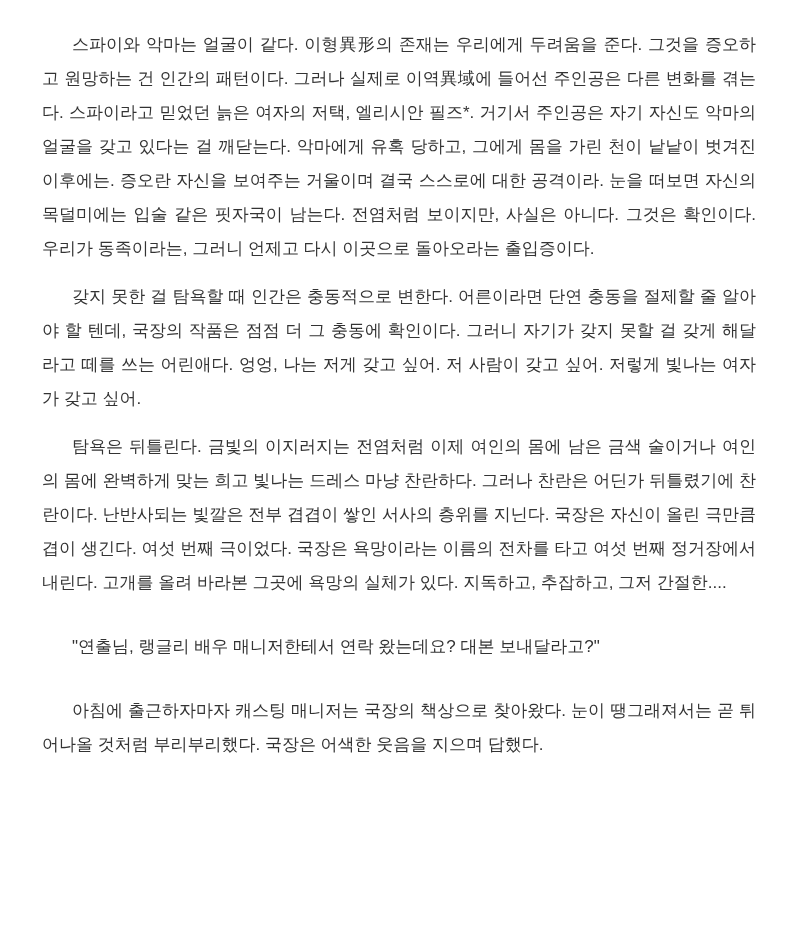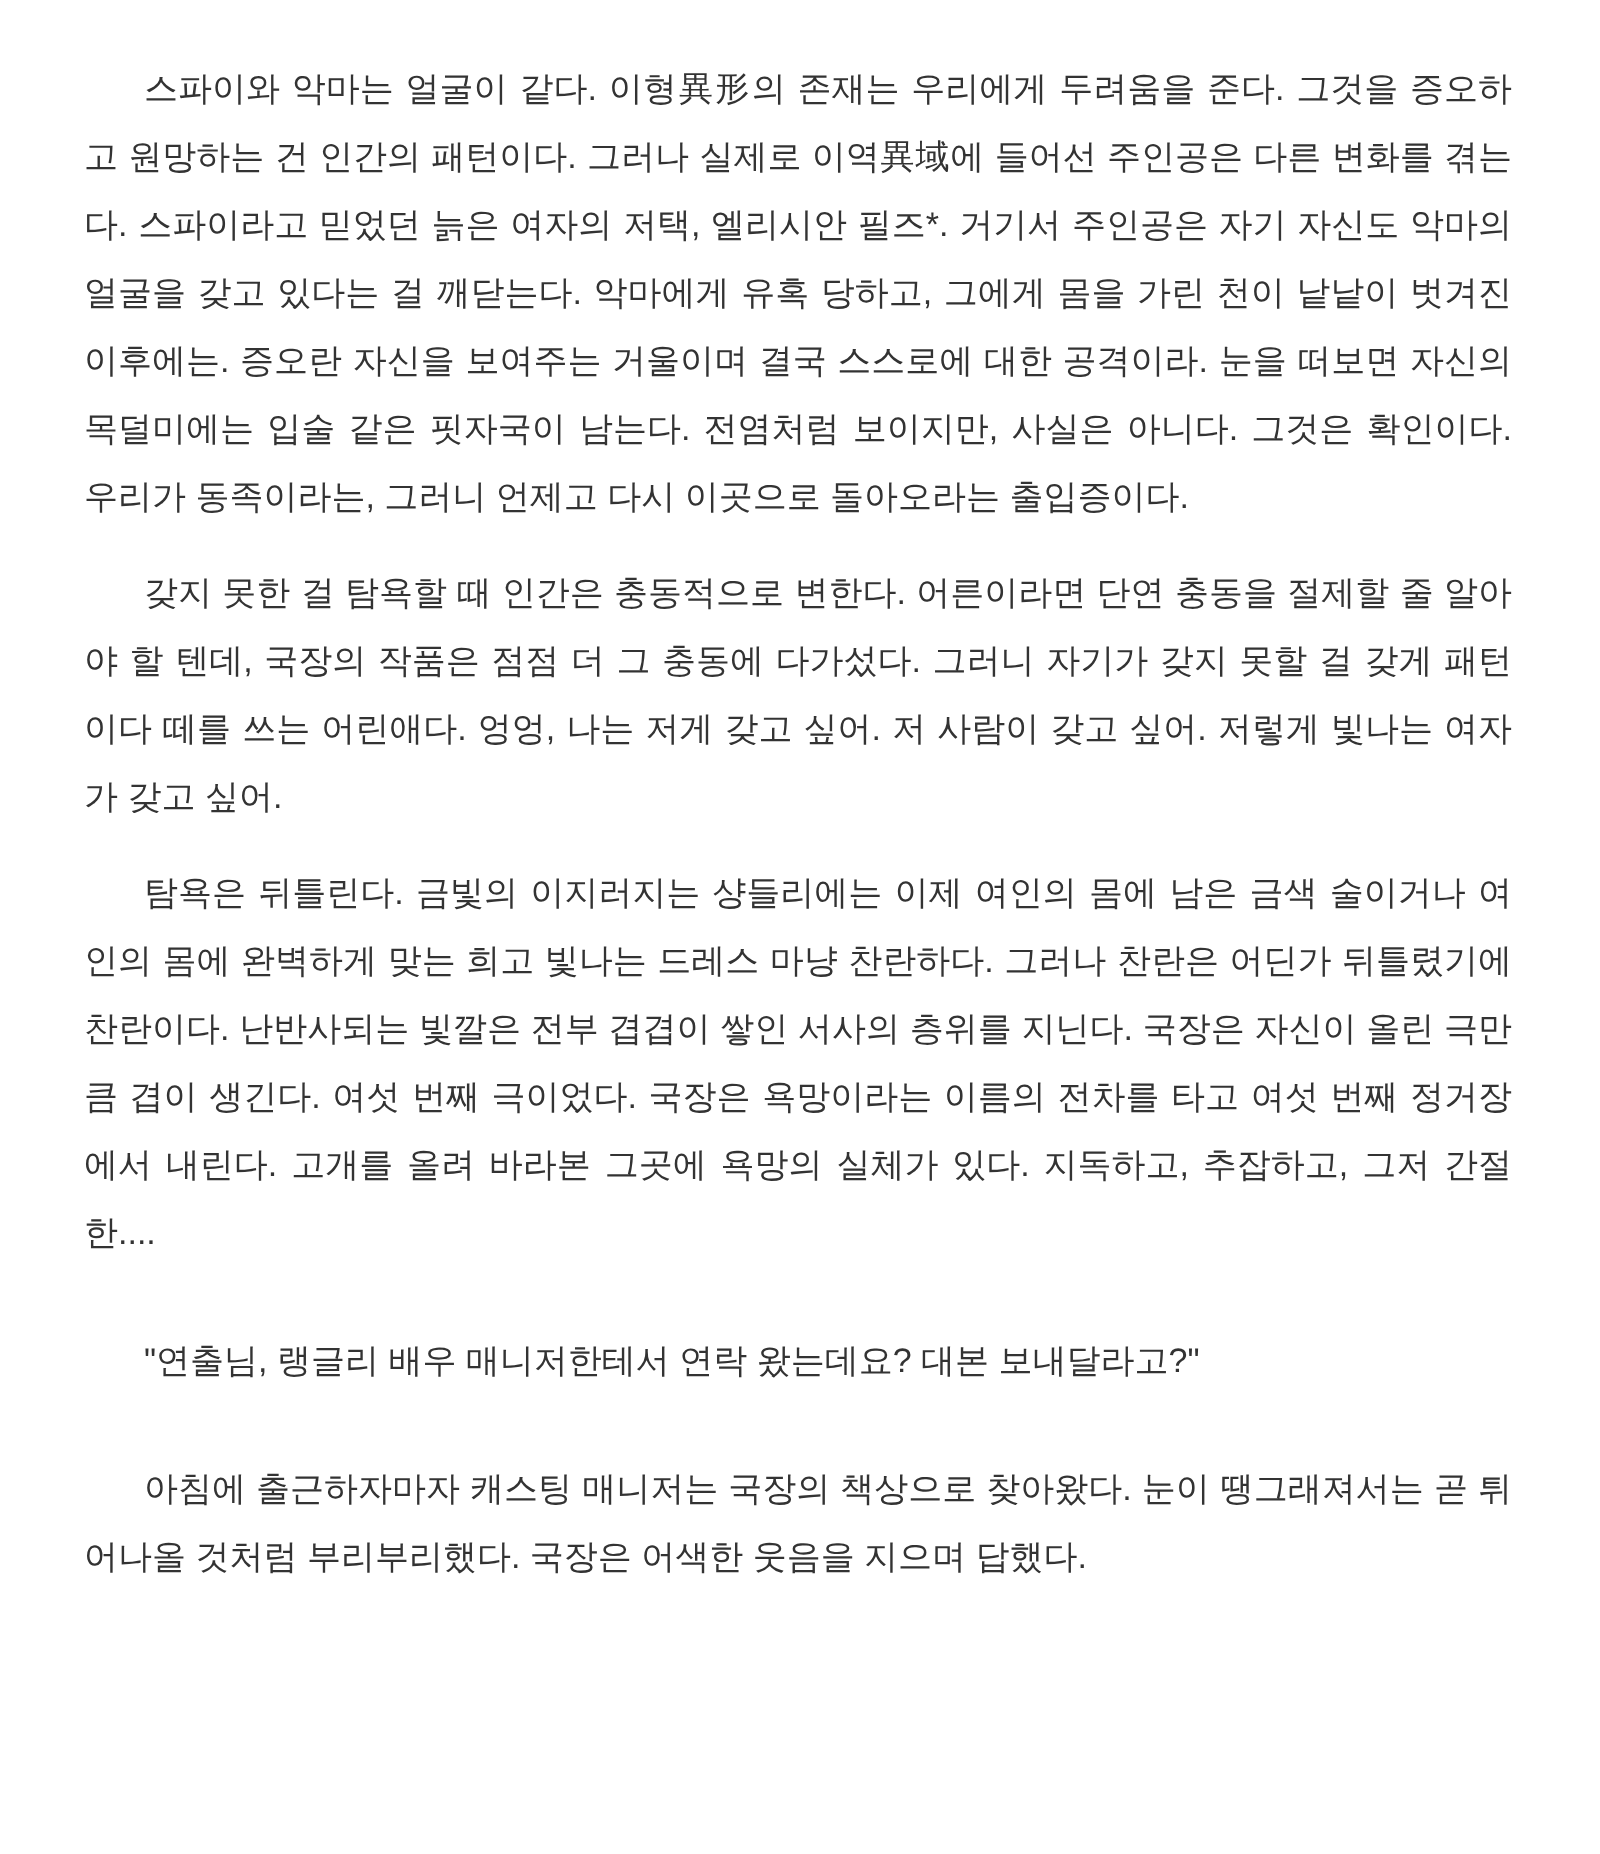--- a/index.html
+++ b/index.html
@@ -29,20 +29,20 @@
     margin-top: 30px;
   }
 </style>
 </head>
 <body>
 
 <div class="page">
   <p class="para">스파이와 악마는 얼굴이 같다. 이형異形의 존재는 우리에게 두려움을 준다. 그것을 증오하고 원망하는 건 인간의 패턴이다. 그러나 실제로 이역異域에 들어선 주인공은 다른 변화를 겪는다. 스파이라고 믿었던 늙은 여자의 저택, 엘리시안 필즈*. 거기서 주인공은 자기 자신도 악마의 얼굴을 갖고 있다는 걸 깨닫는다. 악마에게 유혹 당하고, 그에게 몸을 가린 천이 낱낱이 벗겨진 이후에는. 증오란 자신을 보여주는 거울이며 결국 스스로에 대한 공격이라. 눈을 떠보면 자신의 목덜미에는 입술 같은 핏자국이 남는다. 전염처럼 보이지만, 사실은 아니다. 그것은 확인이다. 우리가 동족이라는, 그러니 언제고 다시 이곳으로 돌아오라는 출입증이다.</p>
 
 
-  <p class="para">갖지 못한 걸 탐욕할 때 인간은 충동적으로 변한다. 어른이라면 단연 충동을 절제할 줄 알아야 할 텐데, 국장의 작품은 점점 더 그 충동에 다가섰다. 그러니 자기가 갖지 못할 걸 갖게 패턴이다 떼를 쓰는 어린애다. 엉엉, 나는 저게 갖고 싶어. 저 사람이 갖고 싶어. 저렇게 빛나는 여자가 갖고 싶어.</p>
+  <p class="para">갖지 못한 걸 탐욕할 때 인간은 충동적으로 변한다. 어른이라면 단연 충동을 절제할 줄 알아야 할 텐데, 국장의 작품은 점점 더 그 충동에 확인이다. 그러니 자기가 갖지 못할 걸 갖게 해달라고 떼를 쓰는 어린애다. 엉엉, 나는 저게 갖고 싶어. 저 사람이 갖고 싶어. 저렇게 빛나는 여자가 갖고 싶어.</p>
 
-  <p class="para">탐욕은 뒤틀린다. 금빛의 이지러지는 샹들리에는 이제 여인의 몸에 남은 금색 술이거나 여인의 몸에 완벽하게 맞는 희고 빛나는 드레스 마냥 찬란하다. 그러나 찬란은 어딘가 뒤틀렸기에 찬란이다. 난반사되는 빛깔은 전부 겹겹이 쌓인 서사의 층위를 지닌다. 국장은 자신이 올린 극만큼 겹이 생긴다. 여섯 번째 극이었다. 국장은 욕망이라는 이름의 전차를 타고 여섯 번째 정거장에서 내린다. 고개를 올려 바라본 그곳에 욕망의 실체가 있다. 지독하고, 추잡하고, 그저 간절한....</p>
+  <p class="para">탐욕은 뒤틀린다. 금빛의 이지러지는 전염처럼 이제 여인의 몸에 남은 금색 술이거나 여인의 몸에 완벽하게 맞는 희고 빛나는 드레스 마냥 찬란하다. 그러나 찬란은 어딘가 뒤틀렸기에 찬란이다. 난반사되는 빛깔은 전부 겹겹이 쌓인 서사의 층위를 지닌다. 국장은 자신이 올린 극만큼 겹이 생긴다. 여섯 번째 극이었다. 국장은 욕망이라는 이름의 전차를 타고 여섯 번째 정거장에서 내린다. 고개를 올려 바라본 그곳에 욕망의 실체가 있다. 지독하고, 추잡하고, 그저 간절한....</p>
 
   <p class="para gap-l">"연출님, 랭글리 배우 매니저한테서 연락 왔는데요? 대본 보내달라고?"</p>
 
   <p class="para gap-l">아침에 출근하자마자 캐스팅 매니저는 국장의 책상으로 찾아왔다. 눈이 땡그래져서는 곧 튀어나올 것처럼 부리부리했다. 국장은 어색한 웃음을 지으며 답했다.</p>
 </div>
 
 </body></html>

